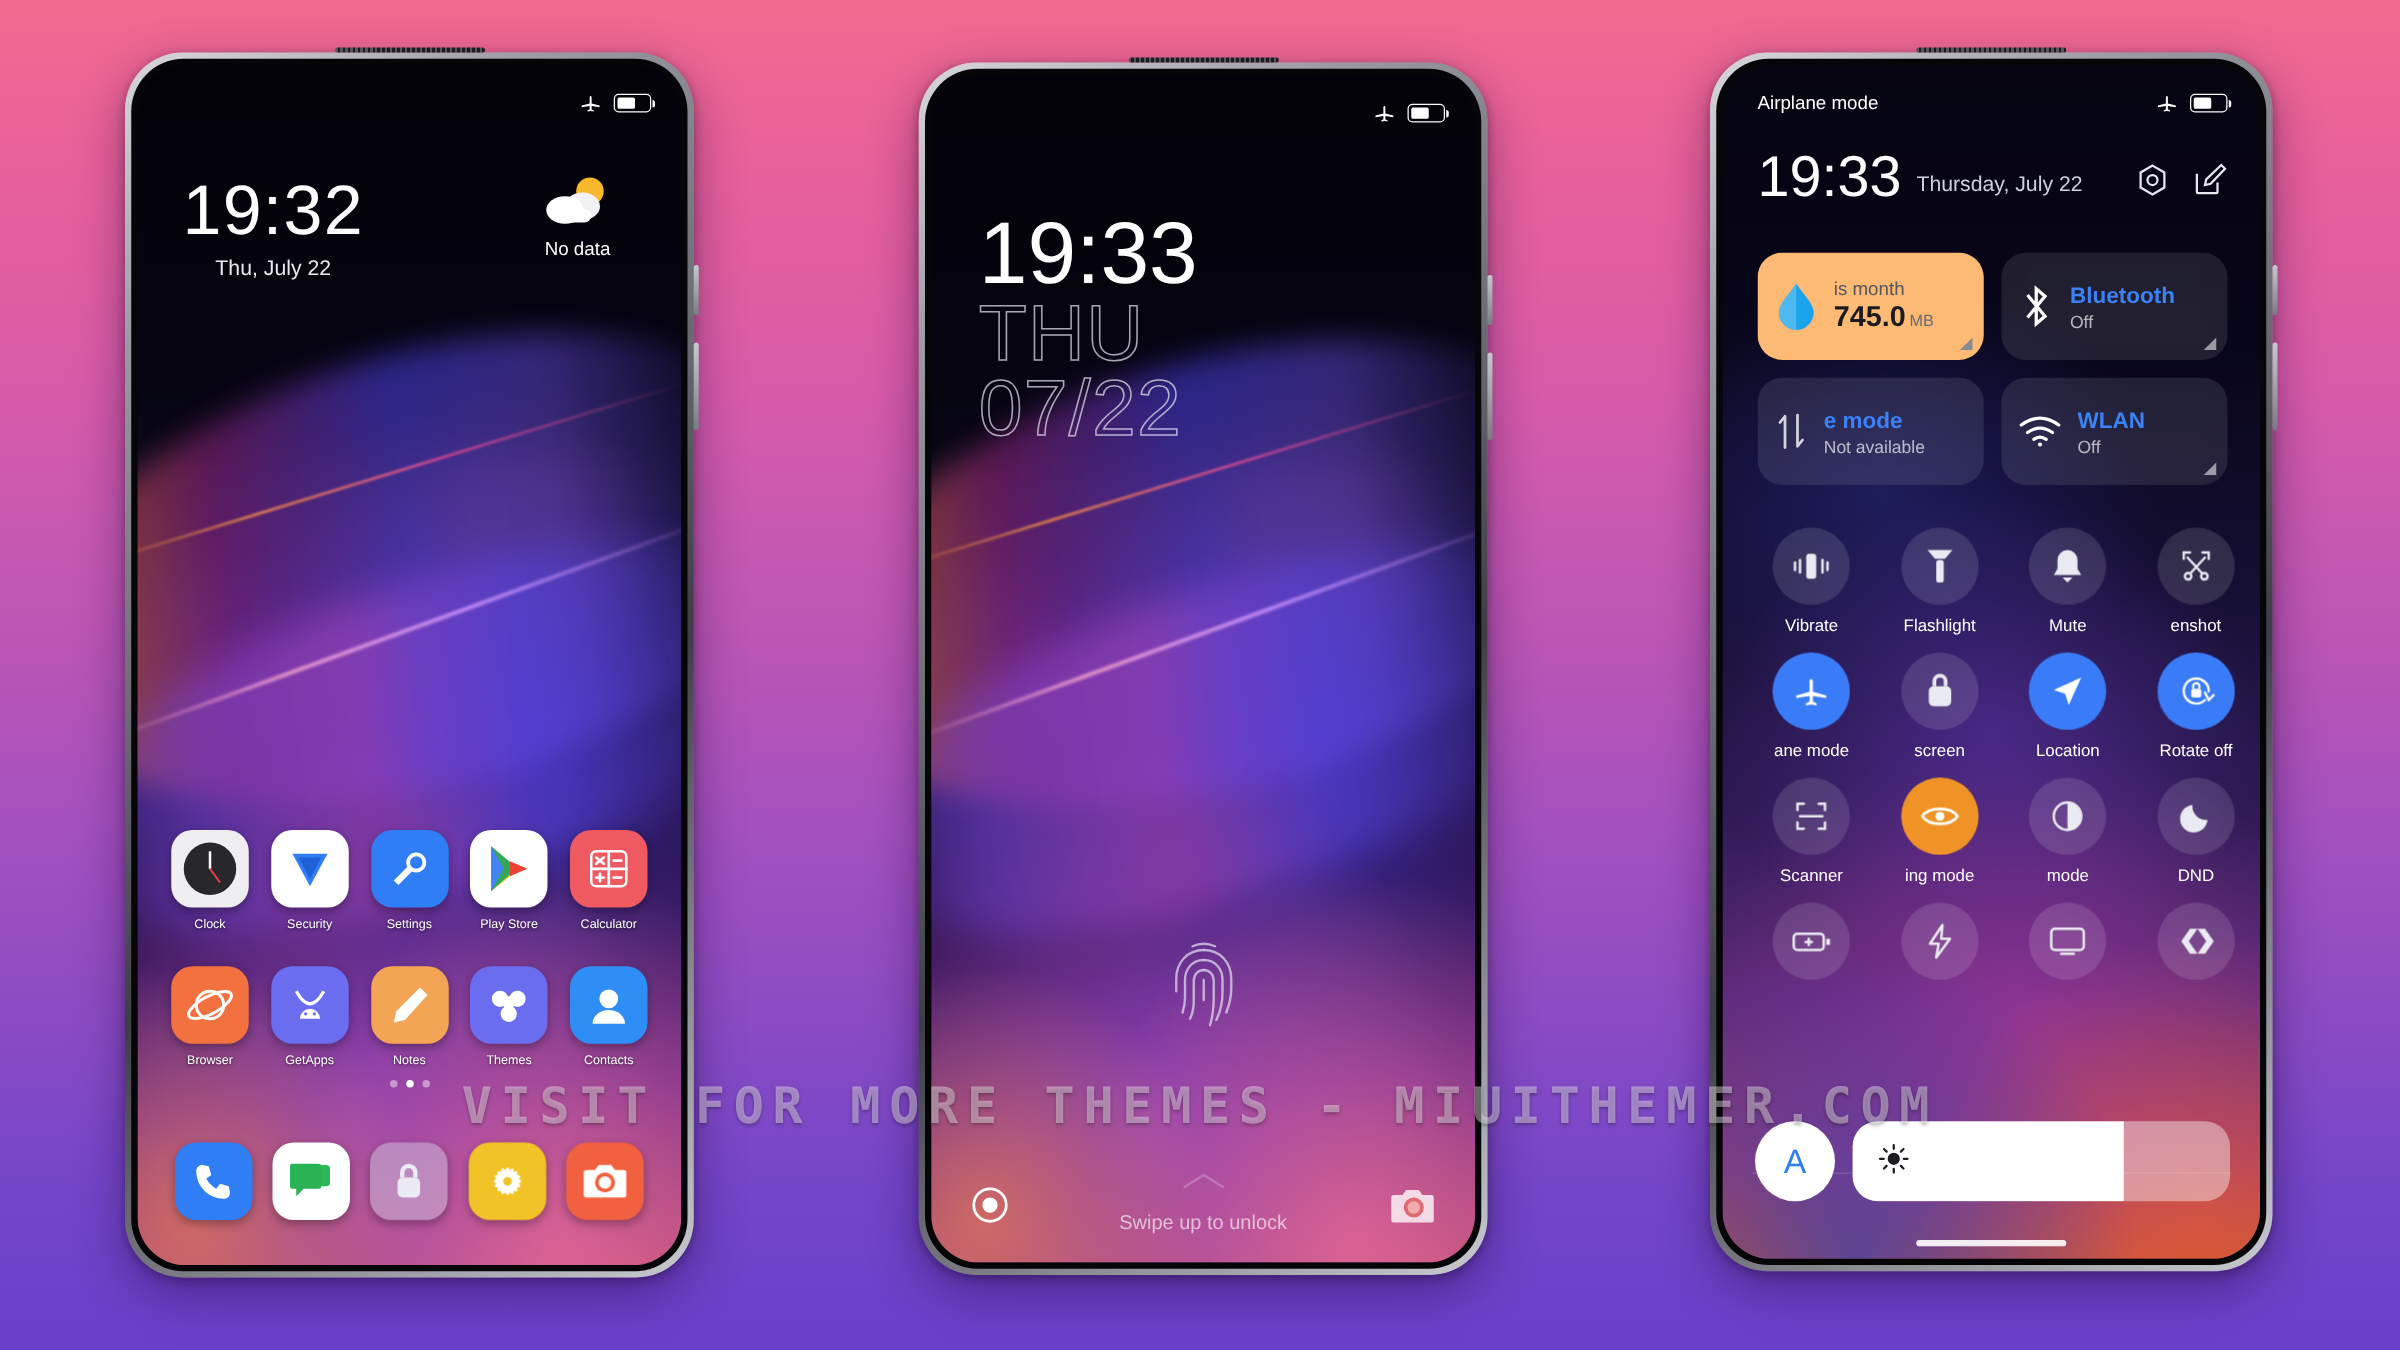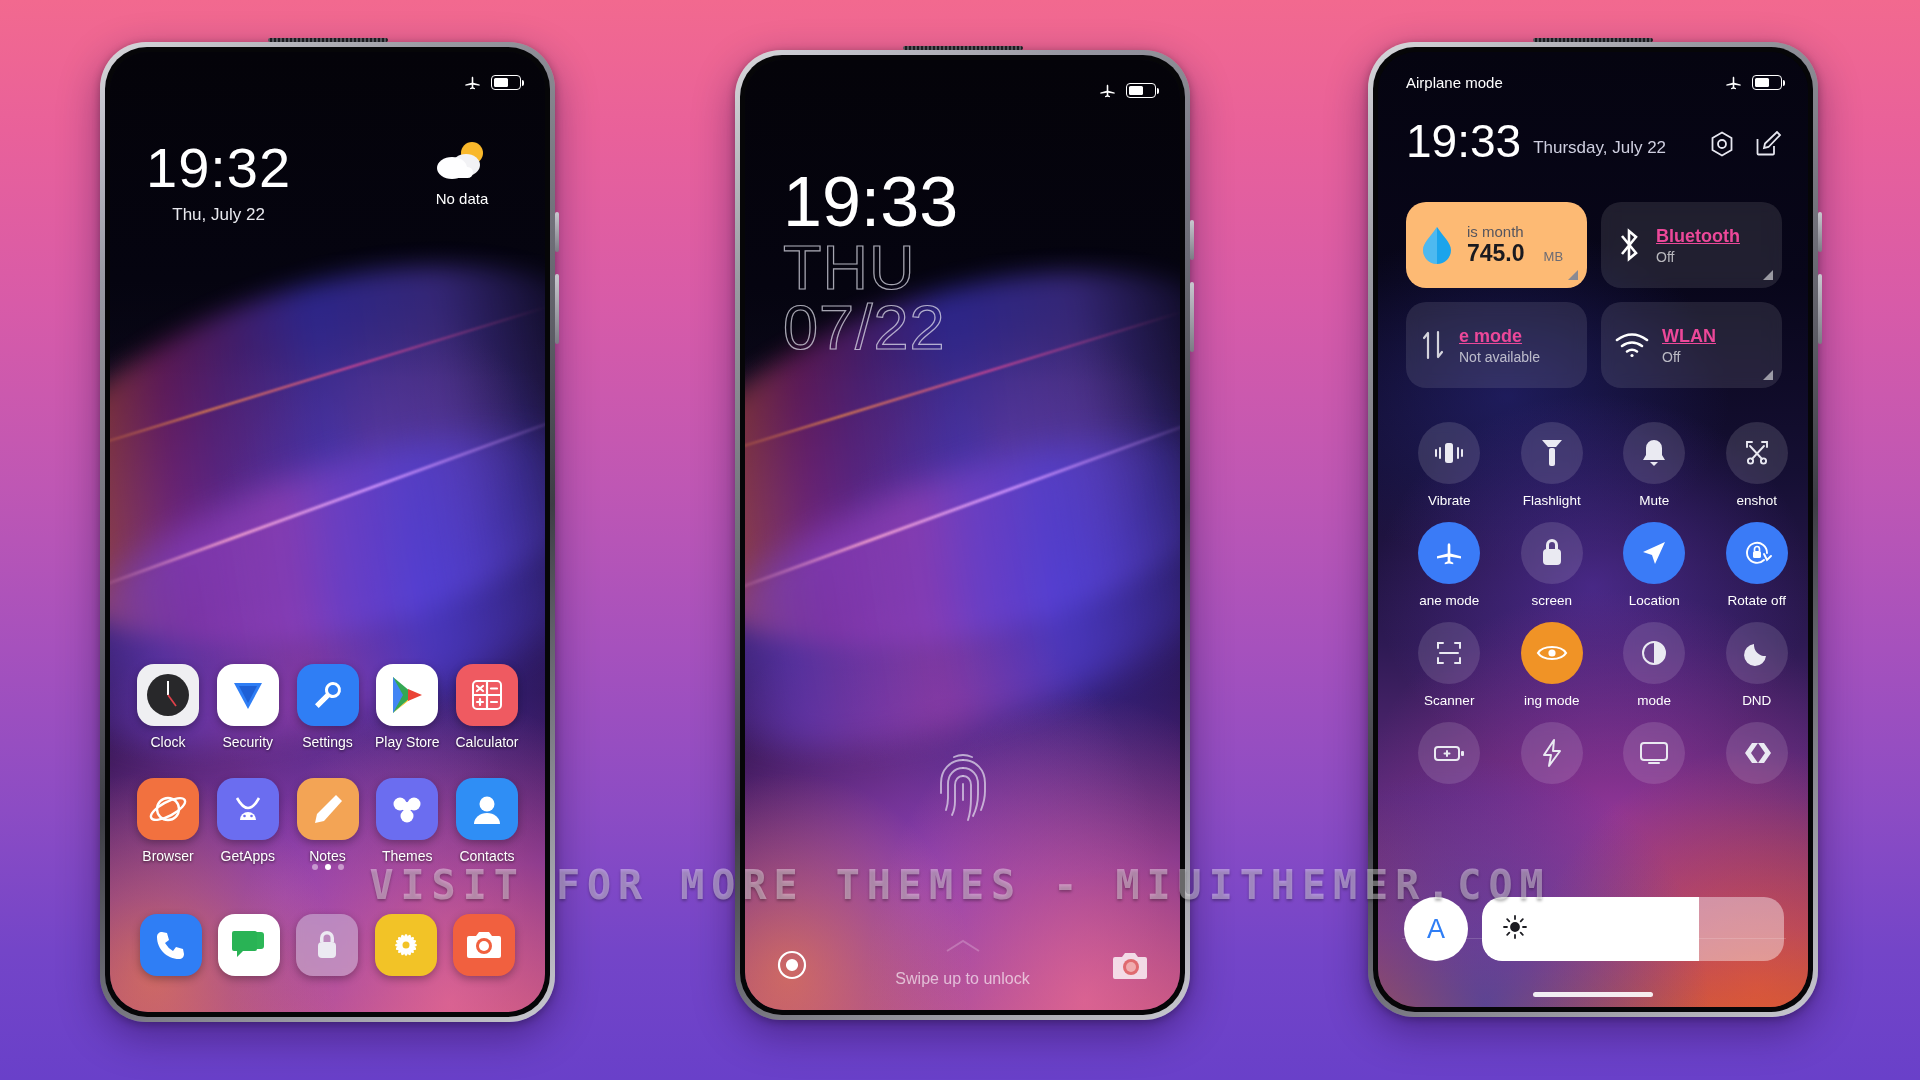--- a/index.html
+++ b/index.html
@@ -221,21 +221,21 @@
     border-radius: 17px;
     margin: 0 auto;
     display: flex;
     align-items: center;
     justify-content: center;
     box-shadow: 0 3px 8px rgba(0,0,0,0.3);
     overflow: hidden;
     position: relative;
   }
   .app-label {
-    font-size: 14px;
+    font-size: 10px;
     color: #fff;
     margin-top: 8px;
     text-shadow: 0 1px 3px rgba(0,0,0,0.7);
     white-space: nowrap;
   }
   .dock {
     position: absolute;
     left: 22px; right: 22px;
     bottom: 36px;
     display: flex;
@@ -377,24 +377,23 @@
     padding: 0 14px;
     position: relative;
     overflow: hidden;
   }
   .big-tile.active {
     background: #fdba74;
   }
   .big-tile .tile-texts { overflow: hidden; }
   .tile-title {
     font-size: 18px;
-    color: #ec4899;
+    color: #3b82f6;
     font-weight: bold;
     white-space: nowrap;
-    text-decoration: underline;
   }
   .tile-sub {
     font-size: 14px;
     color: rgba(255,255,255,0.68);
     margin-top: 2px;
     white-space: nowrap;
   }
   .tile-corner {
     position: absolute;
     right: 9px; bottom: 8px;
@@ -404,21 +403,21 @@
   }
   .big-tile.active .tile-corner { border-bottom-color: #8a8a93; }
   .data-value {
     font-size: 23px;
     font-weight: bold;
     color: #1a1a1f;
   }
   .data-unit {
     font-size: 13px;
     color: #6b6b74;
-    margin-left: 19px;
+    margin-left: 3px;
   }
   .data-label {
     font-size: 15px;
     color: #55555e;
   }
 
   .toggle-grid {
     position: absolute;
     top: 370px; left: 20px; right: 0px;
     display: grid;

